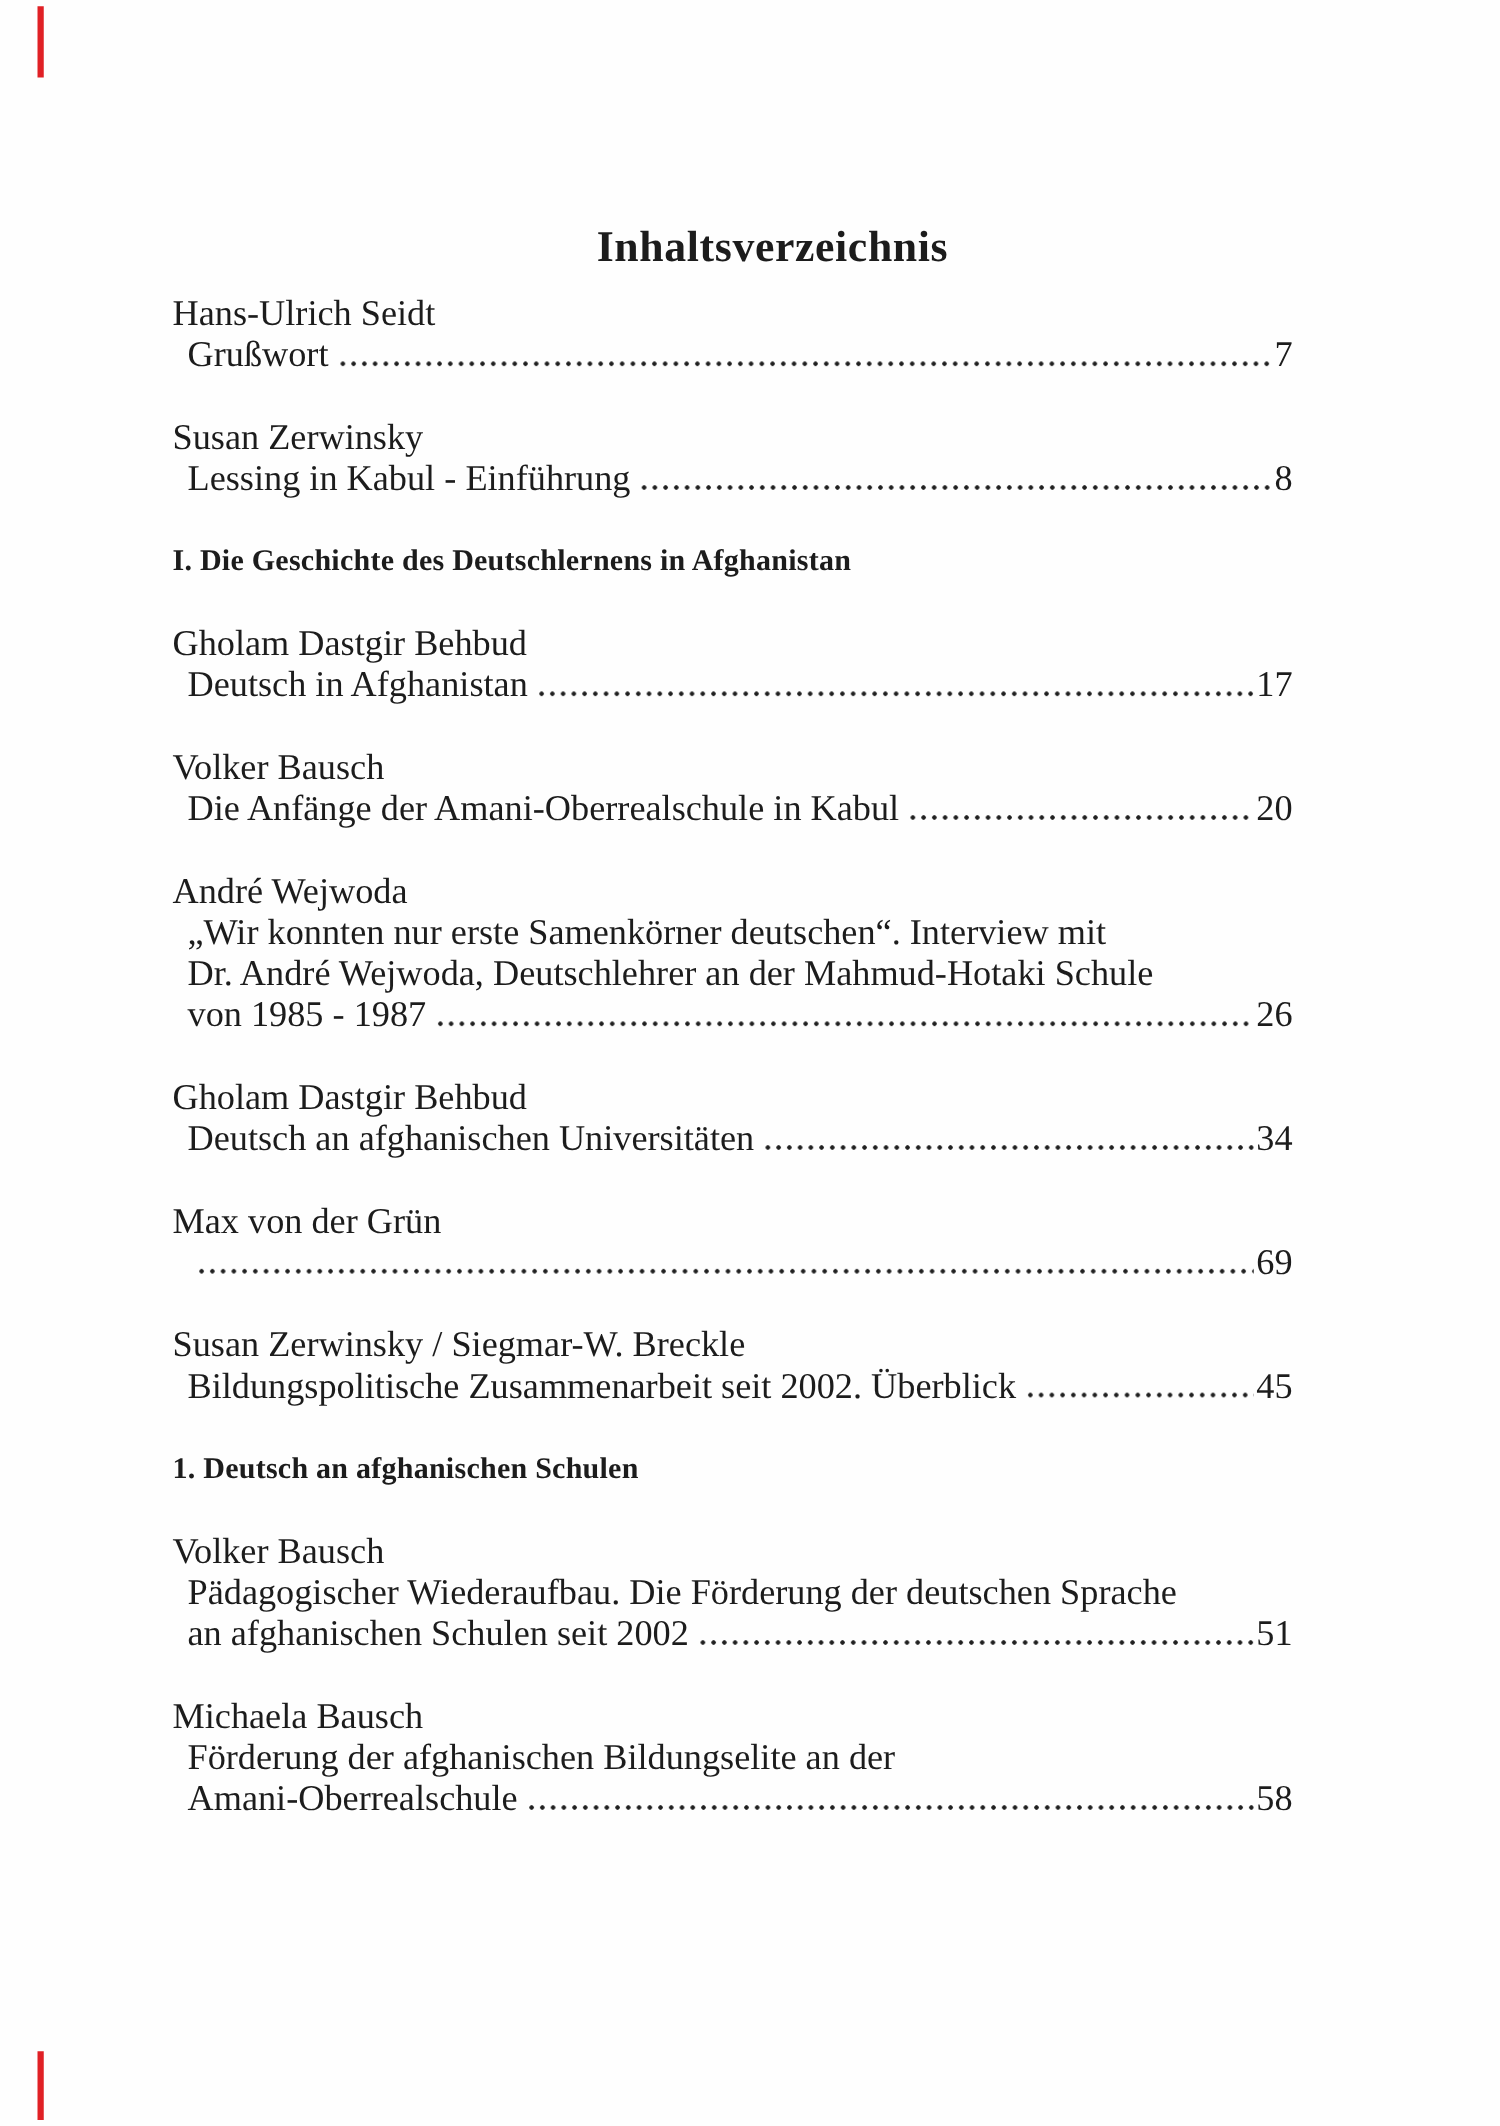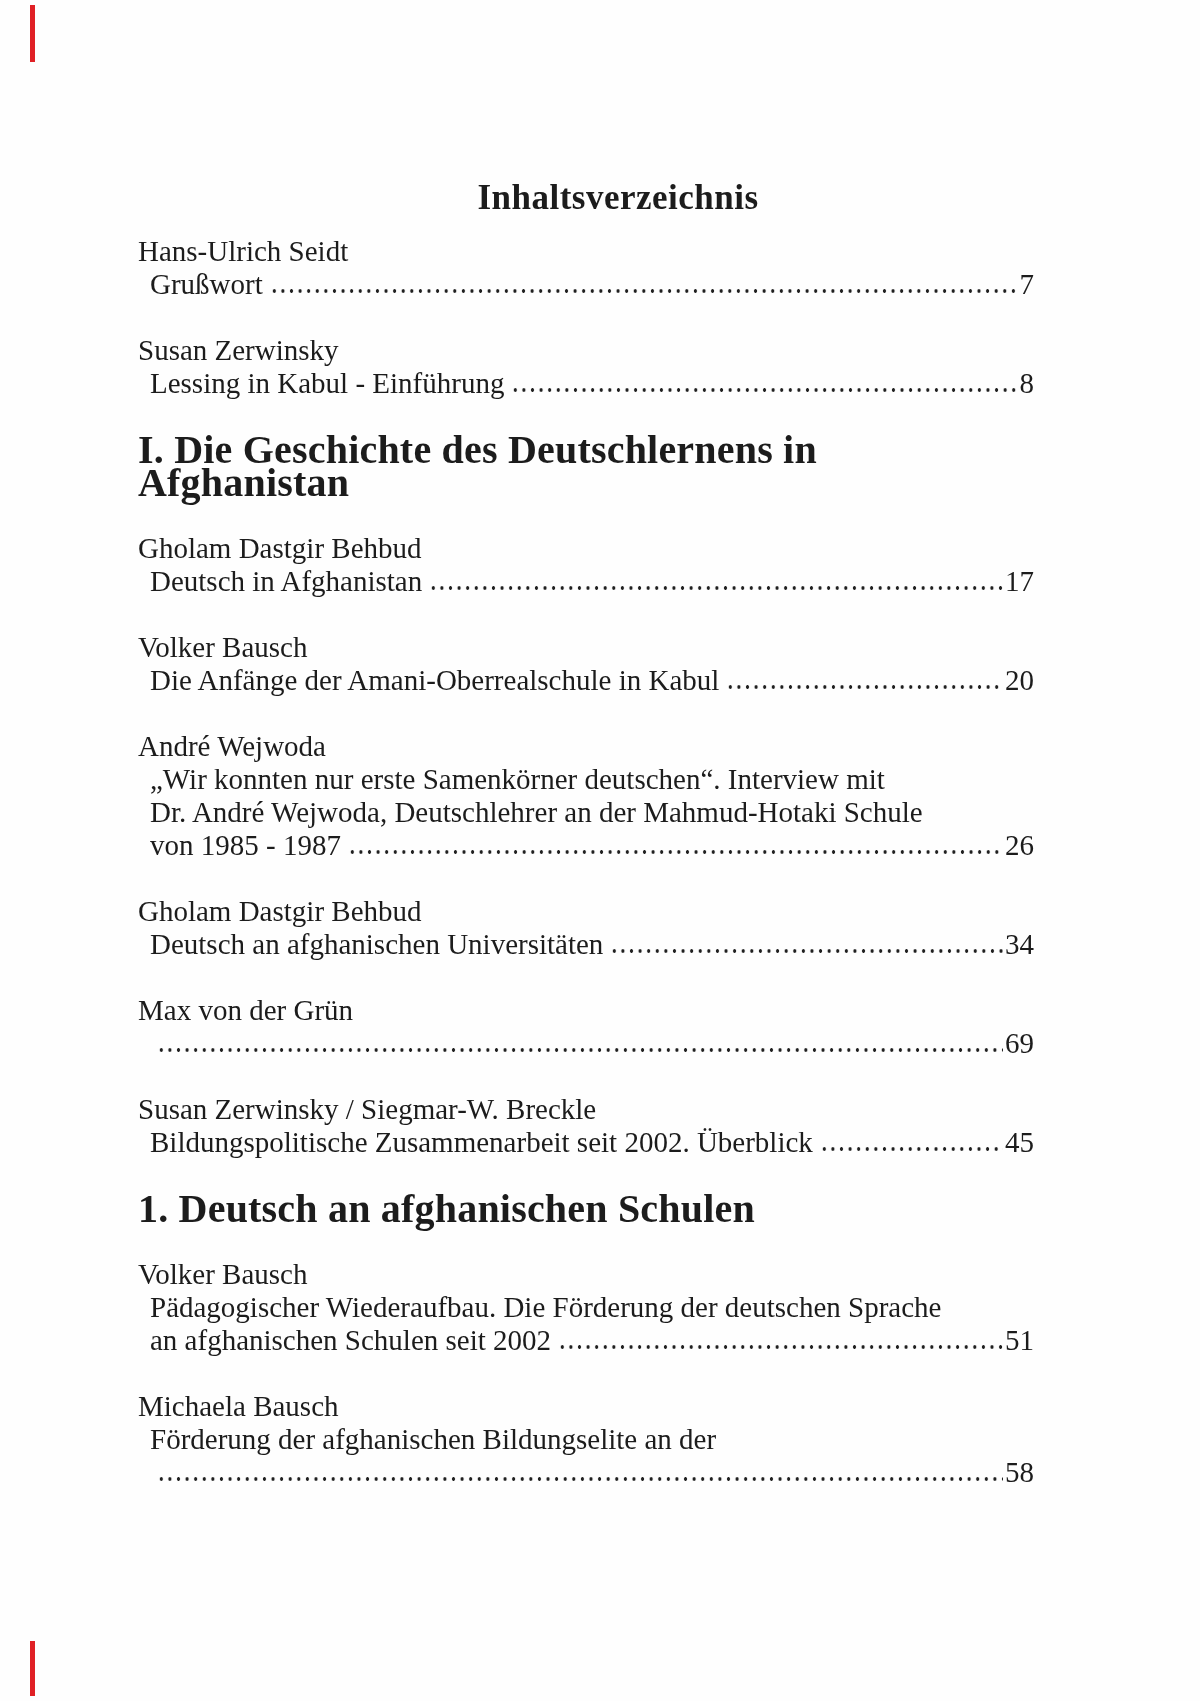--- a/index.html
+++ b/index.html
@@ -24,21 +24,21 @@
   #toc {
     position: absolute;
     top: 235px; left: 138px;
     width: 896px;
   }
   .block { margin-bottom: 33px; }
   .block:last-child { margin-bottom: 0; }
   .author, .title-line { font-size: 29px; line-height: 33px; }
   .section {
     font-weight: bold;
-    font-size: 40px;
+    font-size: 24px;
     line-height: 33px;
     letter-spacing: 0.2px;
   }
   .title-line {
     margin-left: 12px;
     display: flex;
     align-items: stretch;
   }
   .title-line .t { white-space: pre; }
   .leader {
@@ -149,17 +149,18 @@
     <span class="leader"></span>
     <span class="pg">51</span>
   </div>
     </div>
     <div class="block entry">
     <div class="author">Michaela Bausch</div>
   <div class="title-line">
     <span class="t">Förderung der afghanischen Bildungselite an der</span>
   </div>
       <div class="title-line with-leader">
+    <span class="t">Amani-Oberrealschule</span>
     <span class="leader"></span>
     <span class="pg">58</span>
   </div>
     </div>
   </div>
 
 </body></html>

